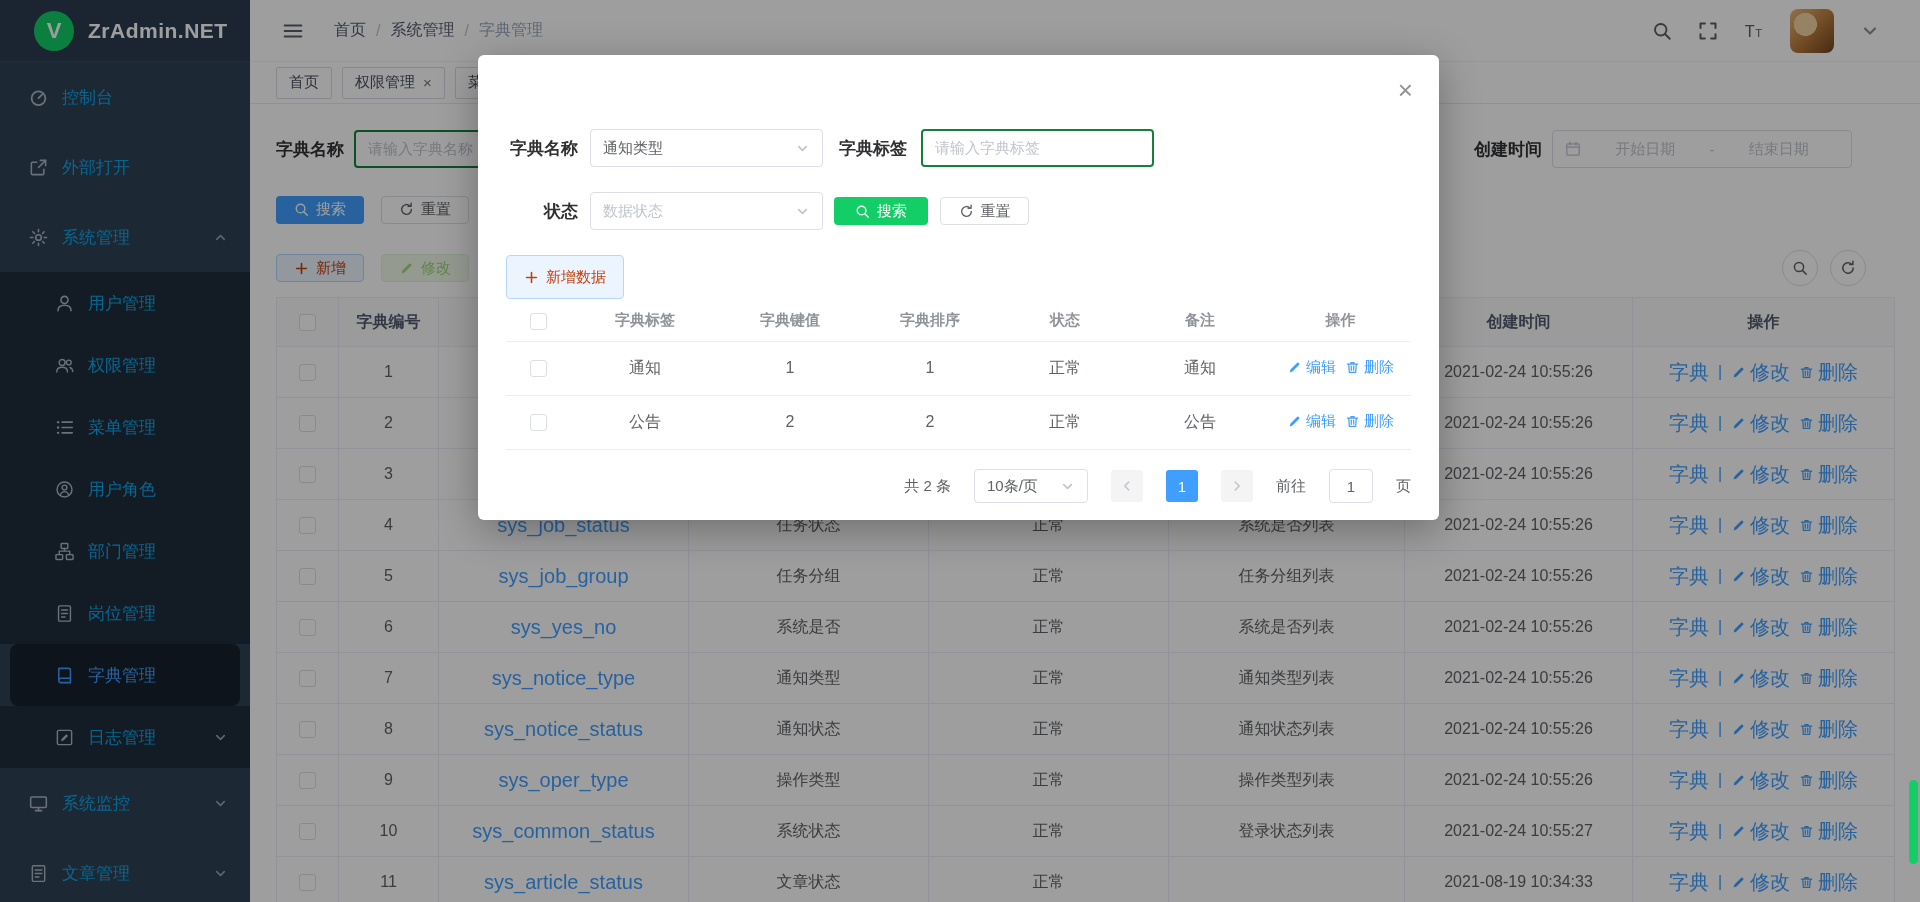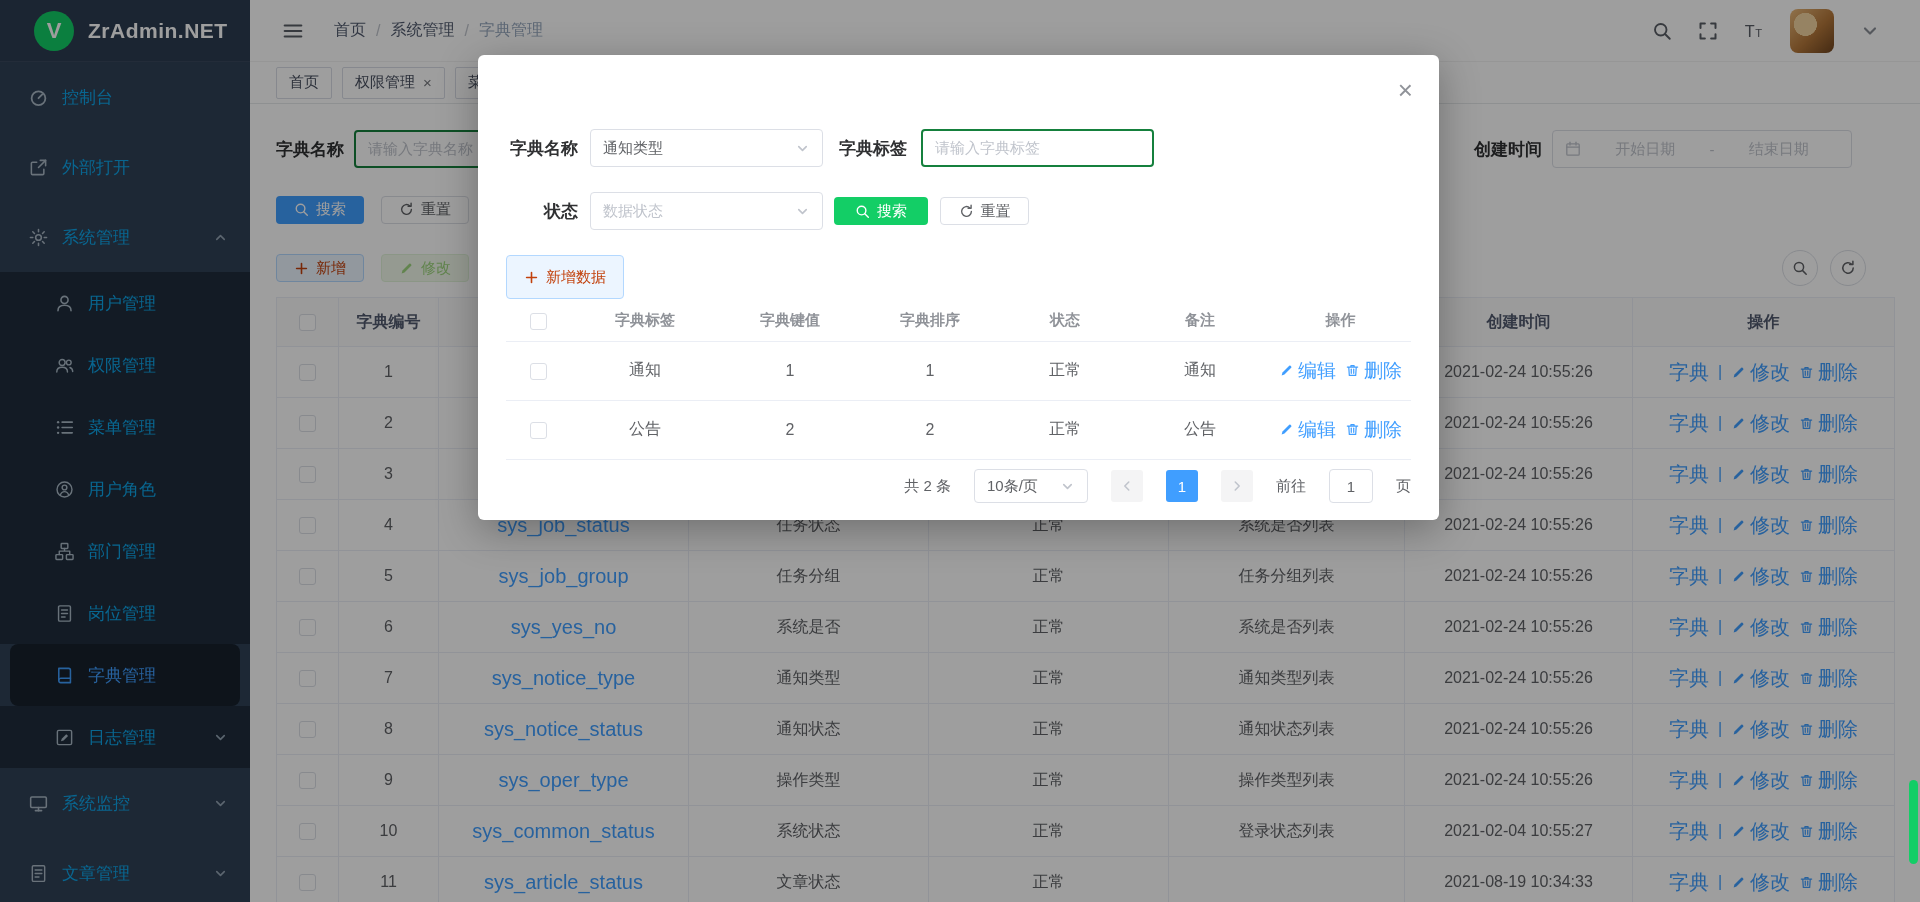--- a/index.html
+++ b/index.html
@@ -65,21 +65,21 @@
   .btn-success{background:#13ce66;color:#fff;}
   .right-tools{margin-left:auto;display:flex;align-items:center;gap:12px;margin-right:28px;}
   .circle-btn{width:36px;height:36px;border-radius:50%;border:1px solid #dcdfe6;background:#fff;display:flex;align-items:center;justify-content:center;color:#606266;cursor:pointer;}
   .circle-btn .icon{font-size:16px;}
 
   
   .table{width:1618px;border-collapse:collapse;table-layout:fixed;margin-top:11px;}
   .table th{height:49px;background:#fafafa;border:1px solid #ebeef5;font-size:16px;color:#515a6e;font-weight:bold;text-align:center;padding:0 6px;}
   .table td{height:51px;border:1px solid #ebeef5;font-size:16px;color:#606266;text-align:center;padding:0 6px;overflow:hidden;white-space:nowrap;}
   .checkbox{display:inline-block;width:17px;height:17px;border:1px solid #dcdfe6;border-radius:3px;background:#fff;vertical-align:middle;cursor:pointer;}
-  .link{color:#409eff;text-decoration:none;cursor:pointer;display:inline-flex;align-items:center;gap:4px;font-size:19px;}
+  .link{color:#409eff;text-decoration:none;cursor:pointer;display:inline-flex;align-items:center;gap:4px;font-size:15px;}
   .table .link{font-size:20px;}
   .ops-wrap{display:inline-flex;align-items:center;gap:9px;}
   .op-sep{color:#409eff;}
 
   
   .overlay{position:absolute;inset:0;background:rgba(0,0,0,.38);z-index:50;}
   .modal{position:absolute;left:478px;top:55px;width:961px;height:465px;background:#fff;border-radius:6px;box-shadow:0 10px 40px rgba(0,0,0,.3);z-index:60;}
   .modal-close{position:absolute;top:22px;right:26px;color:#909399;font-size:26px;line-height:1;cursor:pointer;font-weight:normal;}
   .m-row{position:absolute;left:28px;display:flex;align-items:center;height:38px;}
   .m-row1{top:74px;} .m-row2{top:137px;}
@@ -726,21 +726,21 @@
                 </a>
     </span></td>
   </tr>
   <tr>
     <td><span class="checkbox"></span></td>
     <td>10</td>
     <td><a class="link">sys_common_status</a></td>
     <td>系统状态</td>
     <td>正常</td>
     <td>登录状态列表</td>
-    <td>2021-02-04 10:55:27</td>
+    <td>2021-02-24 10:55:27</td>
     <td><span class="ops-wrap">
       <a class="link">字典</a>
       <span class="op-sep">|</span>
       <a class="link">
                   <span class="icon mini">
                     <svg viewBox="0 0 16 16" fill="none" stroke="currentColor" stroke-width="1.5" stroke-linecap="round" stroke-linejoin="round">
                       <path d="M2.8 13.2l.9-3 7.2-7.2a1 1 0 0 1 1.4 0l.7.7a1 1 0 0 1 0 1.4L5.8 12.3l-3 .9z" fill="currentColor" stroke="none"></path>
                     </svg>
                   </span>
                   <span>修改</span>

